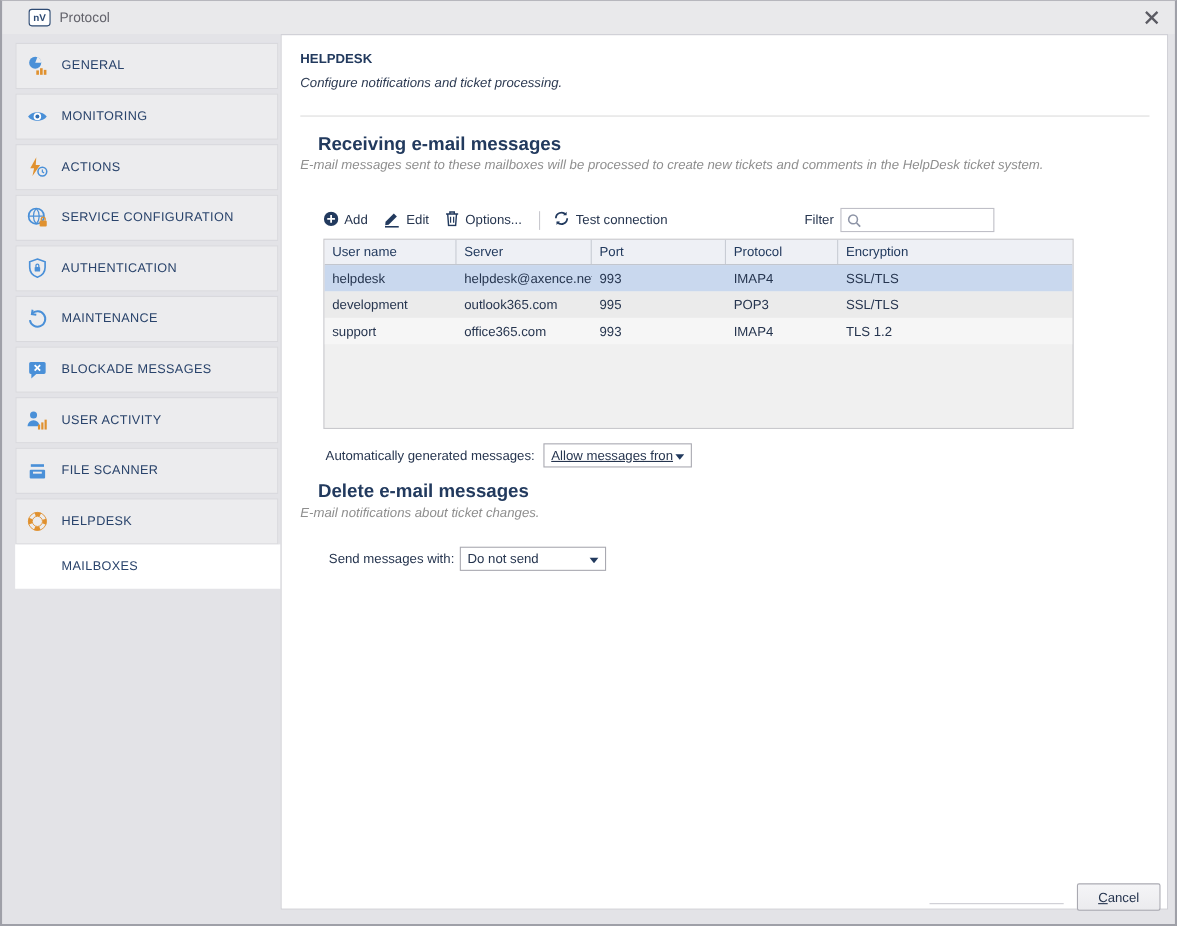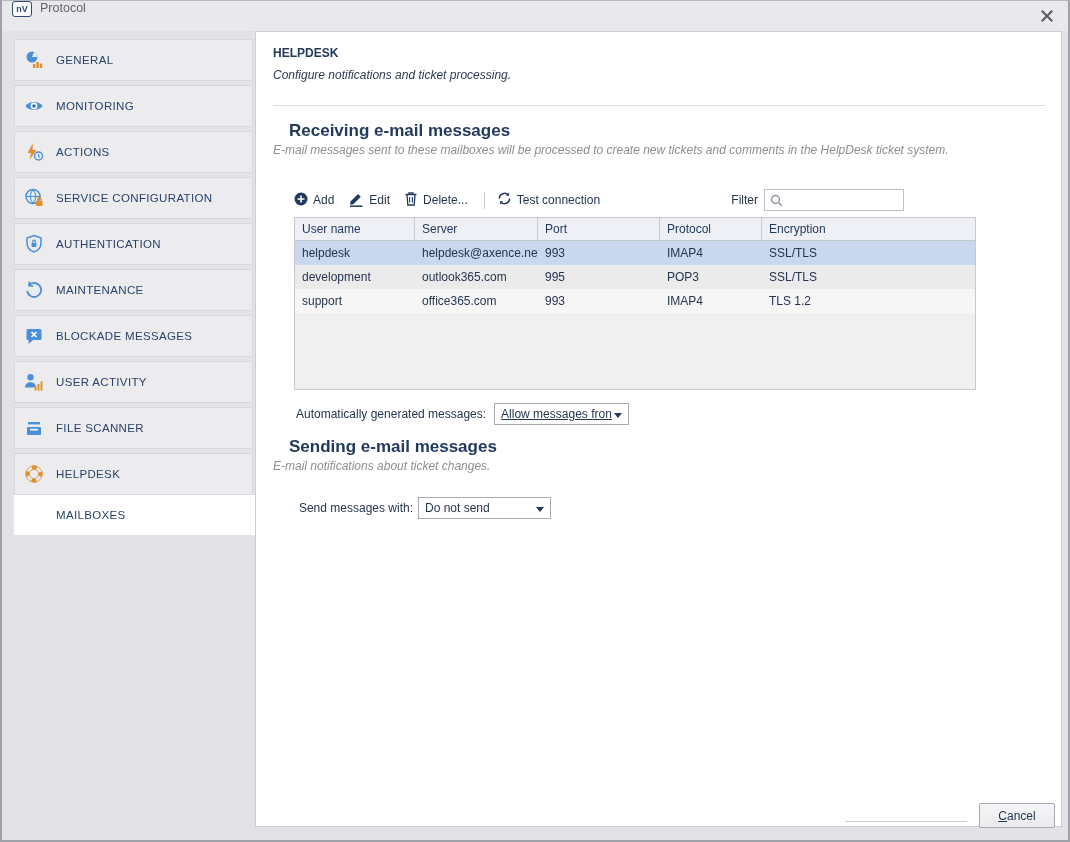--- a/index.html
+++ b/index.html
@@ -4,21 +4,21 @@
 <style>
   * { margin:0; padding:0; box-sizing:border-box; }
   html,body { width:1070px; height:842px; }
   body { font-family:"Liberation Sans", sans-serif; background:#e3e3e7; }
 
   .window { position:relative; width:1070px; height:842px;
             border:2px solid #9fa0a8; border-top:1px solid #b7b7bd; background:#e3e3e7; overflow:hidden; }
 
   
   .titlebar { position:absolute; left:0; top:0; right:0; height:30px; background:#e9e9eb;
-              display:flex; padding-left:10px; }
+              display:flex; align-items:center; padding-left:24px; }
   .logo { display:inline-flex; align-items:center; justify-content:center;
           width:20px; height:16px; border:1.5px solid #2d4a73; border-radius:3px; background:#fff;
           color:#2d4a73; font-size:9px; font-weight:bold; }
   .title-text { margin-left:8px; font-size:12.5px; color:#63636b; }
   .close-btn { position:absolute; right:14px; top:8px; width:14px; height:14px; cursor:default; }
 
   
   .main { position:absolute; left:0; right:0; top:30px; bottom:0; background:#e3e3e7;padding-left:48px; }
 
   
@@ -256,21 +256,21 @@
                 <path d="M2.5 10.5 L10 3 L12.8 5.8 L5.3 13.3 L2.2 13.8 Z" fill="#223a5e"></path>
                 <path d="M2 15.2 h12.5" stroke="#223a5e" stroke-width="1.5"></path>
               </svg></span>
           <span>Edit</span>
         </span>
         <span class="tb-btn">
           <span><svg width="14" height="15" viewBox="0 0 14 15">
                 <path d="M1.5 3.5 h11 M5 3.5 V1.8 h4 V3.5 M3 3.5 l.8 10.5 h6.4 l.8-10.5" fill="none" stroke="#223a5e" stroke-width="1.3"></path>
                 <path d="M5.6 6 v5.5 M8.4 6 v5.5" stroke="#223a5e" stroke-width="1.1"></path>
               </svg></span>
-          <span>Delete...</span>
+          <span>Options...</span>
         </span>
         <span class="tb-sep"></span>
         <span class="tb-btn">
           <span><svg width="15" height="15" viewBox="0 0 16 16">
                 <path d="M13.5 8 a5.5 5.5 0 0 1 -9.6 3.7 M2.5 8 a5.5 5.5 0 0 1 9.6-3.7" fill="none" stroke="#223a5e" stroke-width="1.7"></path>
                 <path d="M12.9 1.6 v3.4 h-3.4 Z" fill="#223a5e"></path>
                 <path d="M3.1 14.4 v-3.4 h3.4 Z" fill="#223a5e"></path>
               </svg></span>
           <span>Test connection</span>
         </span>
@@ -318,21 +318,21 @@
       </div>
 
       <div class="auto-row">
         <span class="lbl">Automatically generated messages:</span>
         <span class="dropdown dd1">
           <span>Allow messages fron</span>
           <span class="arrow"></span>
         </span>
       </div>
 
-      <div class="sec-head" style="top:405px;">Sending e-mail messages</div>
+      <div class="sec-head" style="top:405px;">Delete e-mail messages</div>
       <div class="sec-desc" style="top:427px;">E-mail notifications about ticket changes.</div>
       <div class="send-label">Send messages with:</div>
       <span class="dropdown dd2">
         <span>Do not send</span>
         <span class="arrow"></span>
       </span>
 
     </div>
 
     <div class="partial-line"></div>

